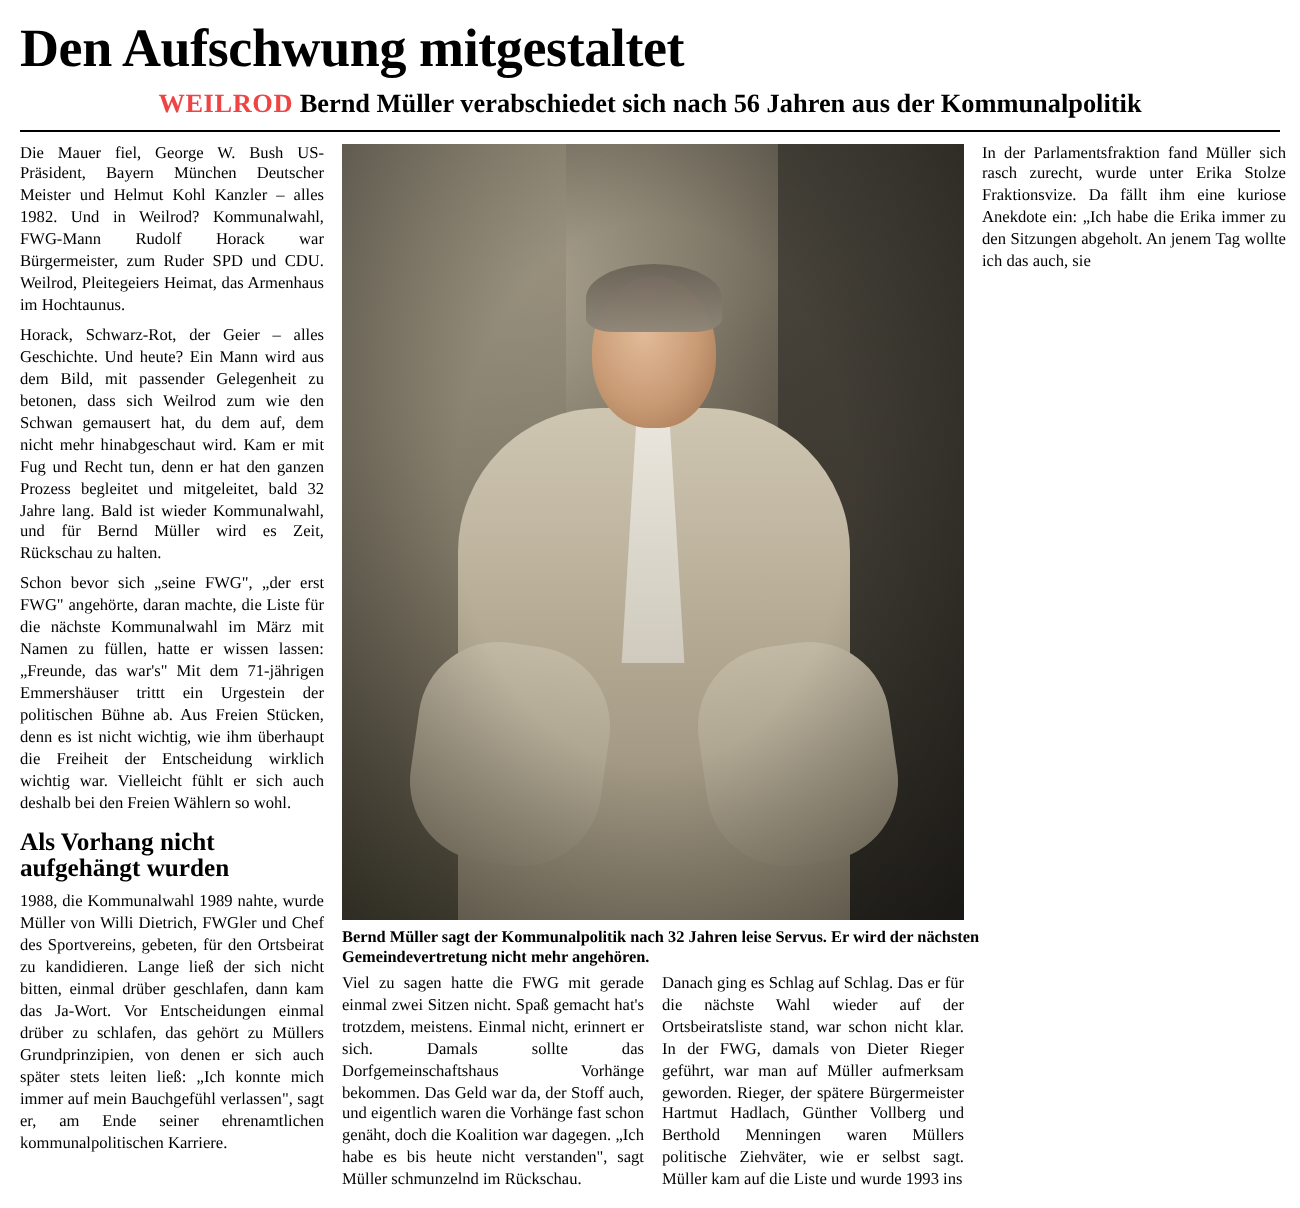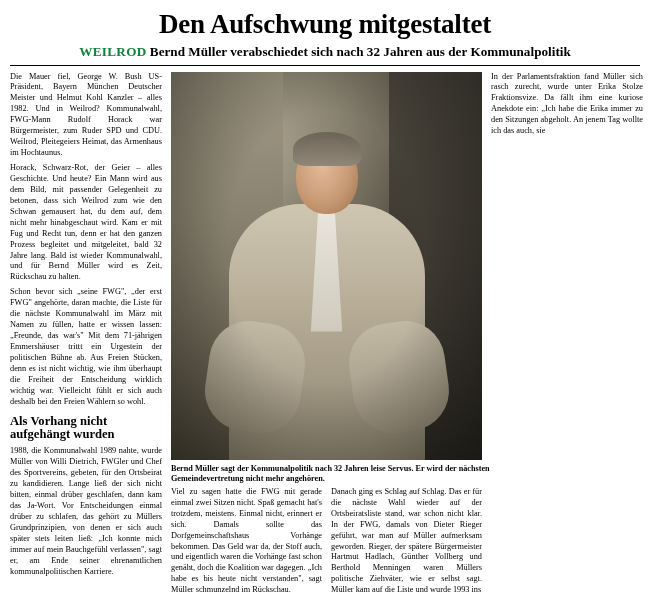--- a/index.html
+++ b/index.html
@@ -15,38 +15,37 @@
     overflow: hidden;
   }
   .page {
     width: 650px;
     height: 604px;
     box-sizing: border-box;
     padding: 8px 10px 4px 10px;
     position: relative;
   }
   .headline {
-    text-align: center;
     font-family: "Liberation Serif", serif;
     font-weight: bold;
     font-size: 27px;
     line-height: 1.05;
     letter-spacing: -0.2px;
     margin: 2px 0 6px 0;
   }
   .subheadline {
     text-align: center;
     font-family: "Liberation Serif", serif;
     font-weight: bold;
     font-size: 13.2px;
     line-height: 1.15;
     margin: 0 0 5px 0;
   }
   .kicker {
-    color: #15803d;
+    color: #ef4444;
     font-weight: bold;
     letter-spacing: 0.3px;
   }
   .rule {
     border: 0;
     border-top: 1px solid #000;
     margin: 4px 0 6px 0;
   }
   .columns {
     display: flex;
@@ -200,21 +199,21 @@
 </style>
 </head>
 <body>
 
 <div class="page">
 
   <h1 class="headline">Den Aufschwung mitgestaltet</h1>
 
   <div class="subheadline">
     <span class="kicker">WEILROD</span>
-    <span>Bernd Müller verabschiedet sich nach 32 Jahren aus der Kommunalpolitik</span>
+    <span>Bernd Müller verabschiedet sich nach 56 Jahren aus der Kommunalpolitik</span>
   </div>
 
   <hr class="rule">
 
   <div class="columns">
 
     <div class="col">
       <p class="body first">Die Mauer fiel, George W. Bush US-Präsident, Bayern München Deutscher Meister und Helmut Kohl Kanzler – alles 1982. Und in Weilrod? Kommunalwahl, FWG-Mann Rudolf Horack war Bürgermeister, zum Ruder SPD und CDU. Weilrod, Pleitegeiers Heimat, das Armenhaus im Hochtaunus.</p>
       <p class="body">Horack, Schwarz-Rot, der Geier – alles Geschichte. Und heute? Ein Mann wird aus dem Bild, mit passender Gelegenheit zu betonen, dass sich Weilrod zum wie den Schwan gemausert hat, du dem auf, dem nicht mehr hinabgeschaut wird. Kam er mit Fug und Recht tun, denn er hat den ganzen Prozess begleitet und mitgeleitet, bald 32 Jahre lang. Bald ist wieder Kommunalwahl, und für Bernd Müller wird es Zeit, Rückschau zu halten.</p>
       <p class="body">Schon bevor sich „seine FWG", „der erst FWG" angehörte, daran machte, die Liste für die nächste Kommunalwahl im März mit Namen zu füllen, hatte er wissen lassen: „Freunde, das war's" Mit dem 71-jährigen Emmershäuser trittt ein Urgestein der politischen Bühne ab. Aus Freien Stücken, denn es ist nicht wichtig, wie ihm überhaupt die Freiheit der Entscheidung wirklich wichtig war. Vielleicht fühlt er sich auch deshalb bei den Freien Wählern so wohl.</p>

